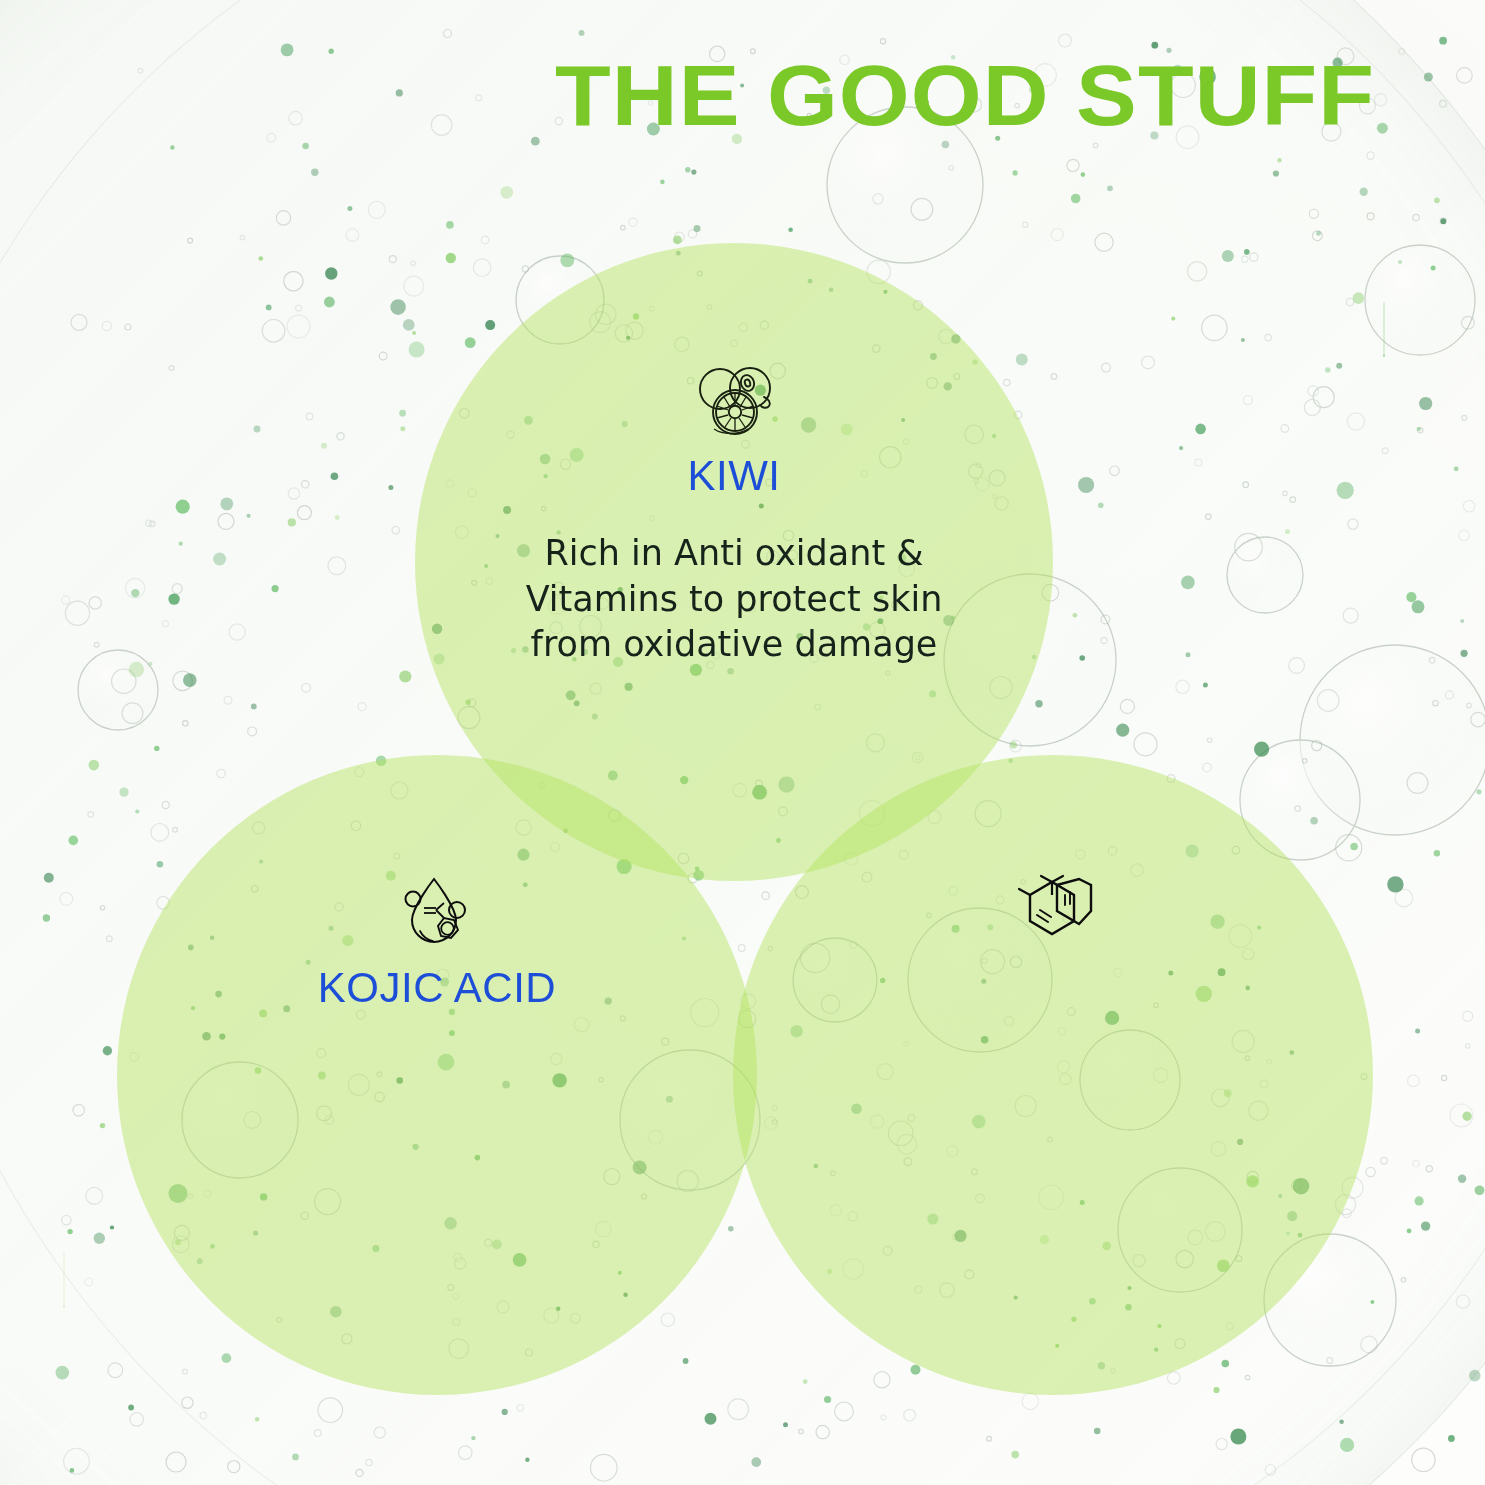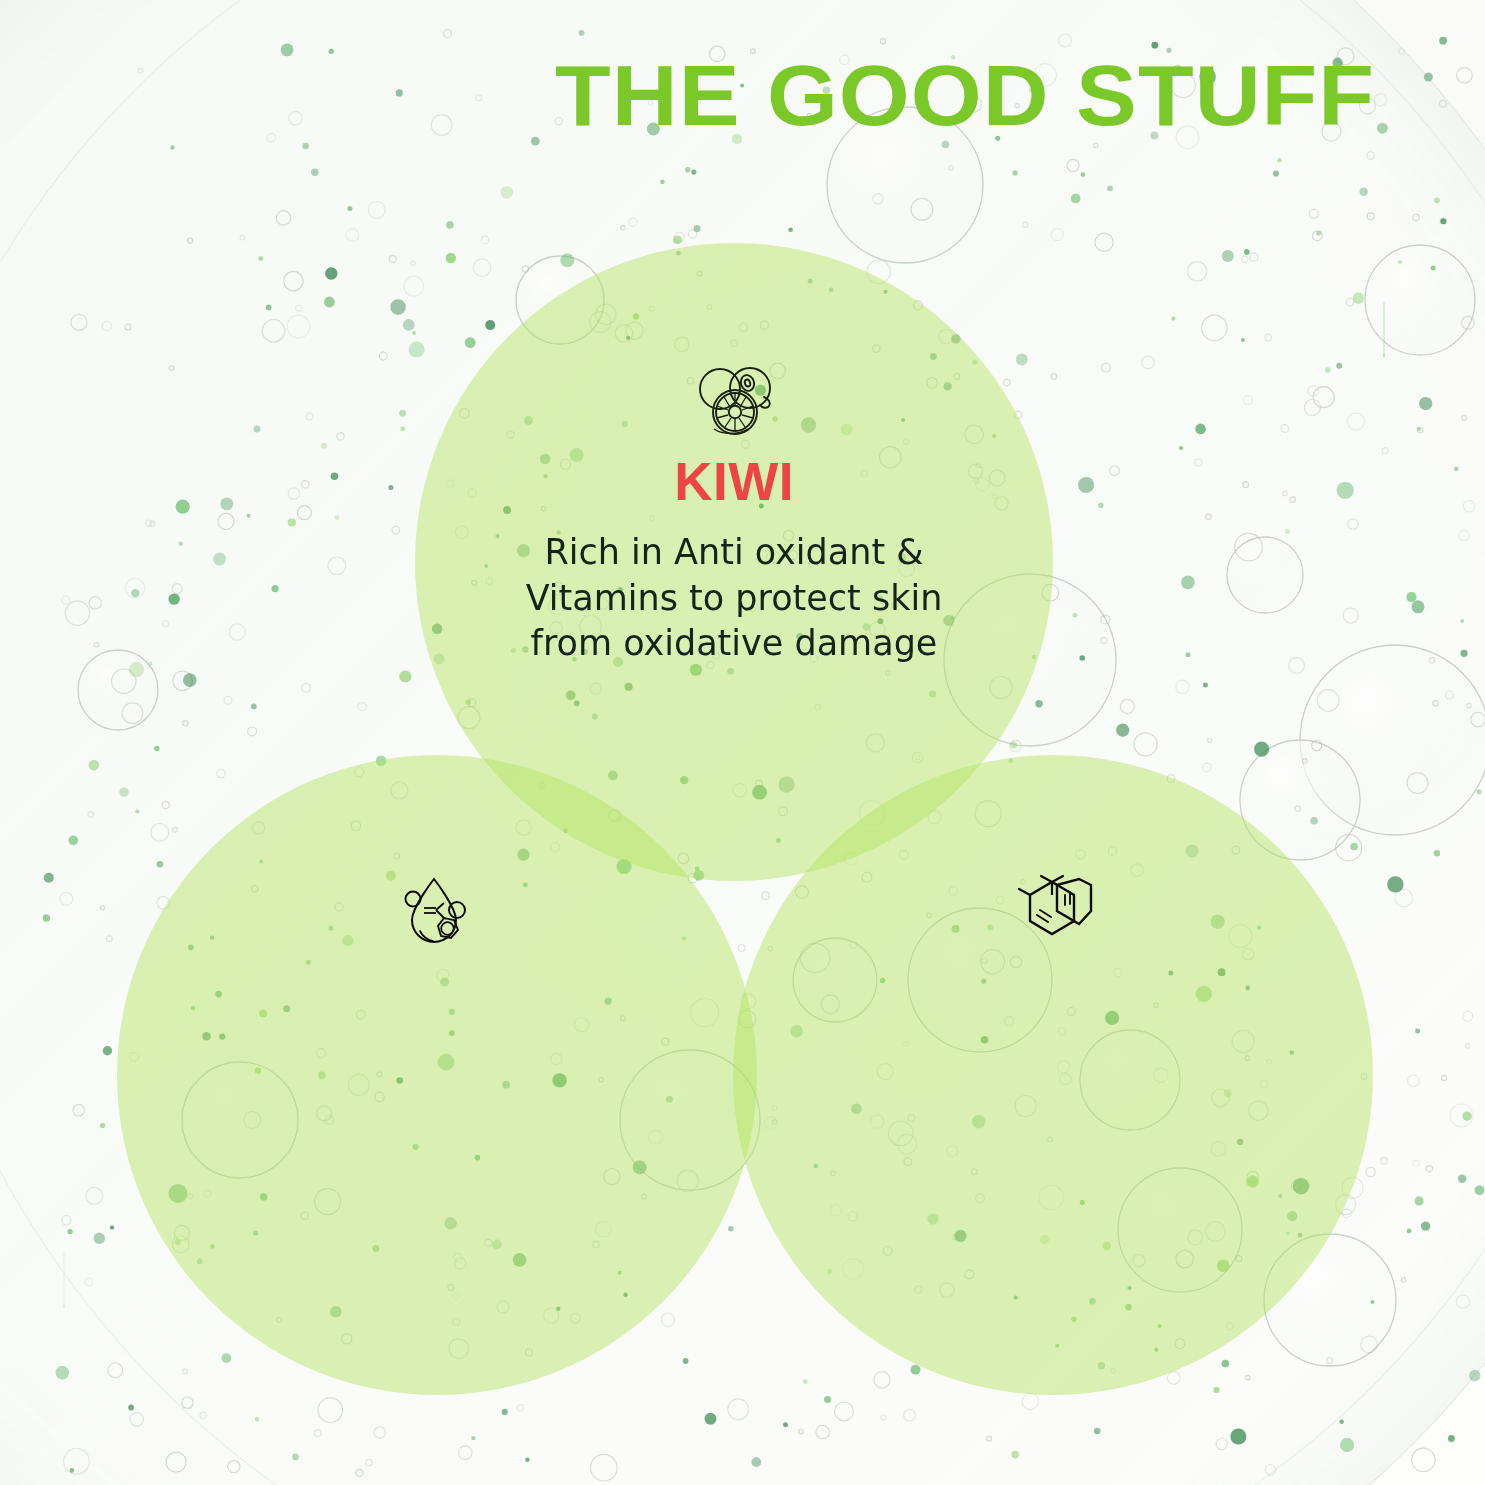--- a/index.html
+++ b/index.html
@@ -87,33 +87,33 @@
   .card-kiwi   { top: 118px; }
   .card-kojic  { top: 118px; }
   .card-aqua   { top: 118px; }
 
   .ing-icon {
     display: block;
     margin-bottom: 12px;
   }
   .ing-title {
     font-family: "Liberation Sans", sans-serif;
-    font-weight: bold;
-    font-size: 53px;
+    font-weight: normal;
+    font-size: 42px;
     letter-spacing: 0.5px;
-    color: #ef4444;
+    color: #1d4ed8;
     margin: 0 0 18px 0;
     line-height: 1;
   }
   .ing-desc {
     font-family: "DejaVu Sans", sans-serif;
     font-size: 35px;
     line-height: 1.30;
     color: #15231a;
-    margin: 4px;
+    margin: 16px;
     max-width: 430px;
     font-weight: 400;
   }
 
   
   .headline {
     position: absolute;
     left: 555px;
     top: 52px;
     width: 880px;
@@ -946,20 +946,21 @@
           <circle cx="57" cy="37" r="8"></circle>
           <path d="M20 58c3 6 8 9 13 10" stroke-linecap="round" stroke-width="1.7"></path>
           <path d="M24 35 h12" stroke-width="1.8"></path>
           <path d="M24 40 h12" stroke-width="1.8"></path>
           <path d="M36 37 l8 -7" stroke-width="1.8"></path>
           <path d="M36 37 l8 8" stroke-width="1.8"></path>
           <path d="M44 45 L38 53 L41 63 L51 65 L58 57 L54 47 Z" stroke-width="1.9"></path>
           <circle cx="47.5" cy="55.5" r="6.3" stroke-width="1.8"></circle>
         </svg>
       </span>
+      <h2 class="ing-title">KOJIC ACID</h2>
     </div>
   </div>
 
   <div class="circle circle-aqua">
     <div class="card-content card-aqua">
       <span class="ing-icon">
         <svg width="86" height="74" viewBox="0 0 86 74" fill="none" stroke="#0d0d0d" stroke-width="2.4">
           <path d="M20 22 L20 48 L42 61 L64 48 L64 22 L42 9 Z"></path>
           <path d="M42 9 L42 22" stroke-width="2.2"></path>
           <path d="M42 9 L31 3" stroke-width="2.2" stroke-linecap="round"></path>

